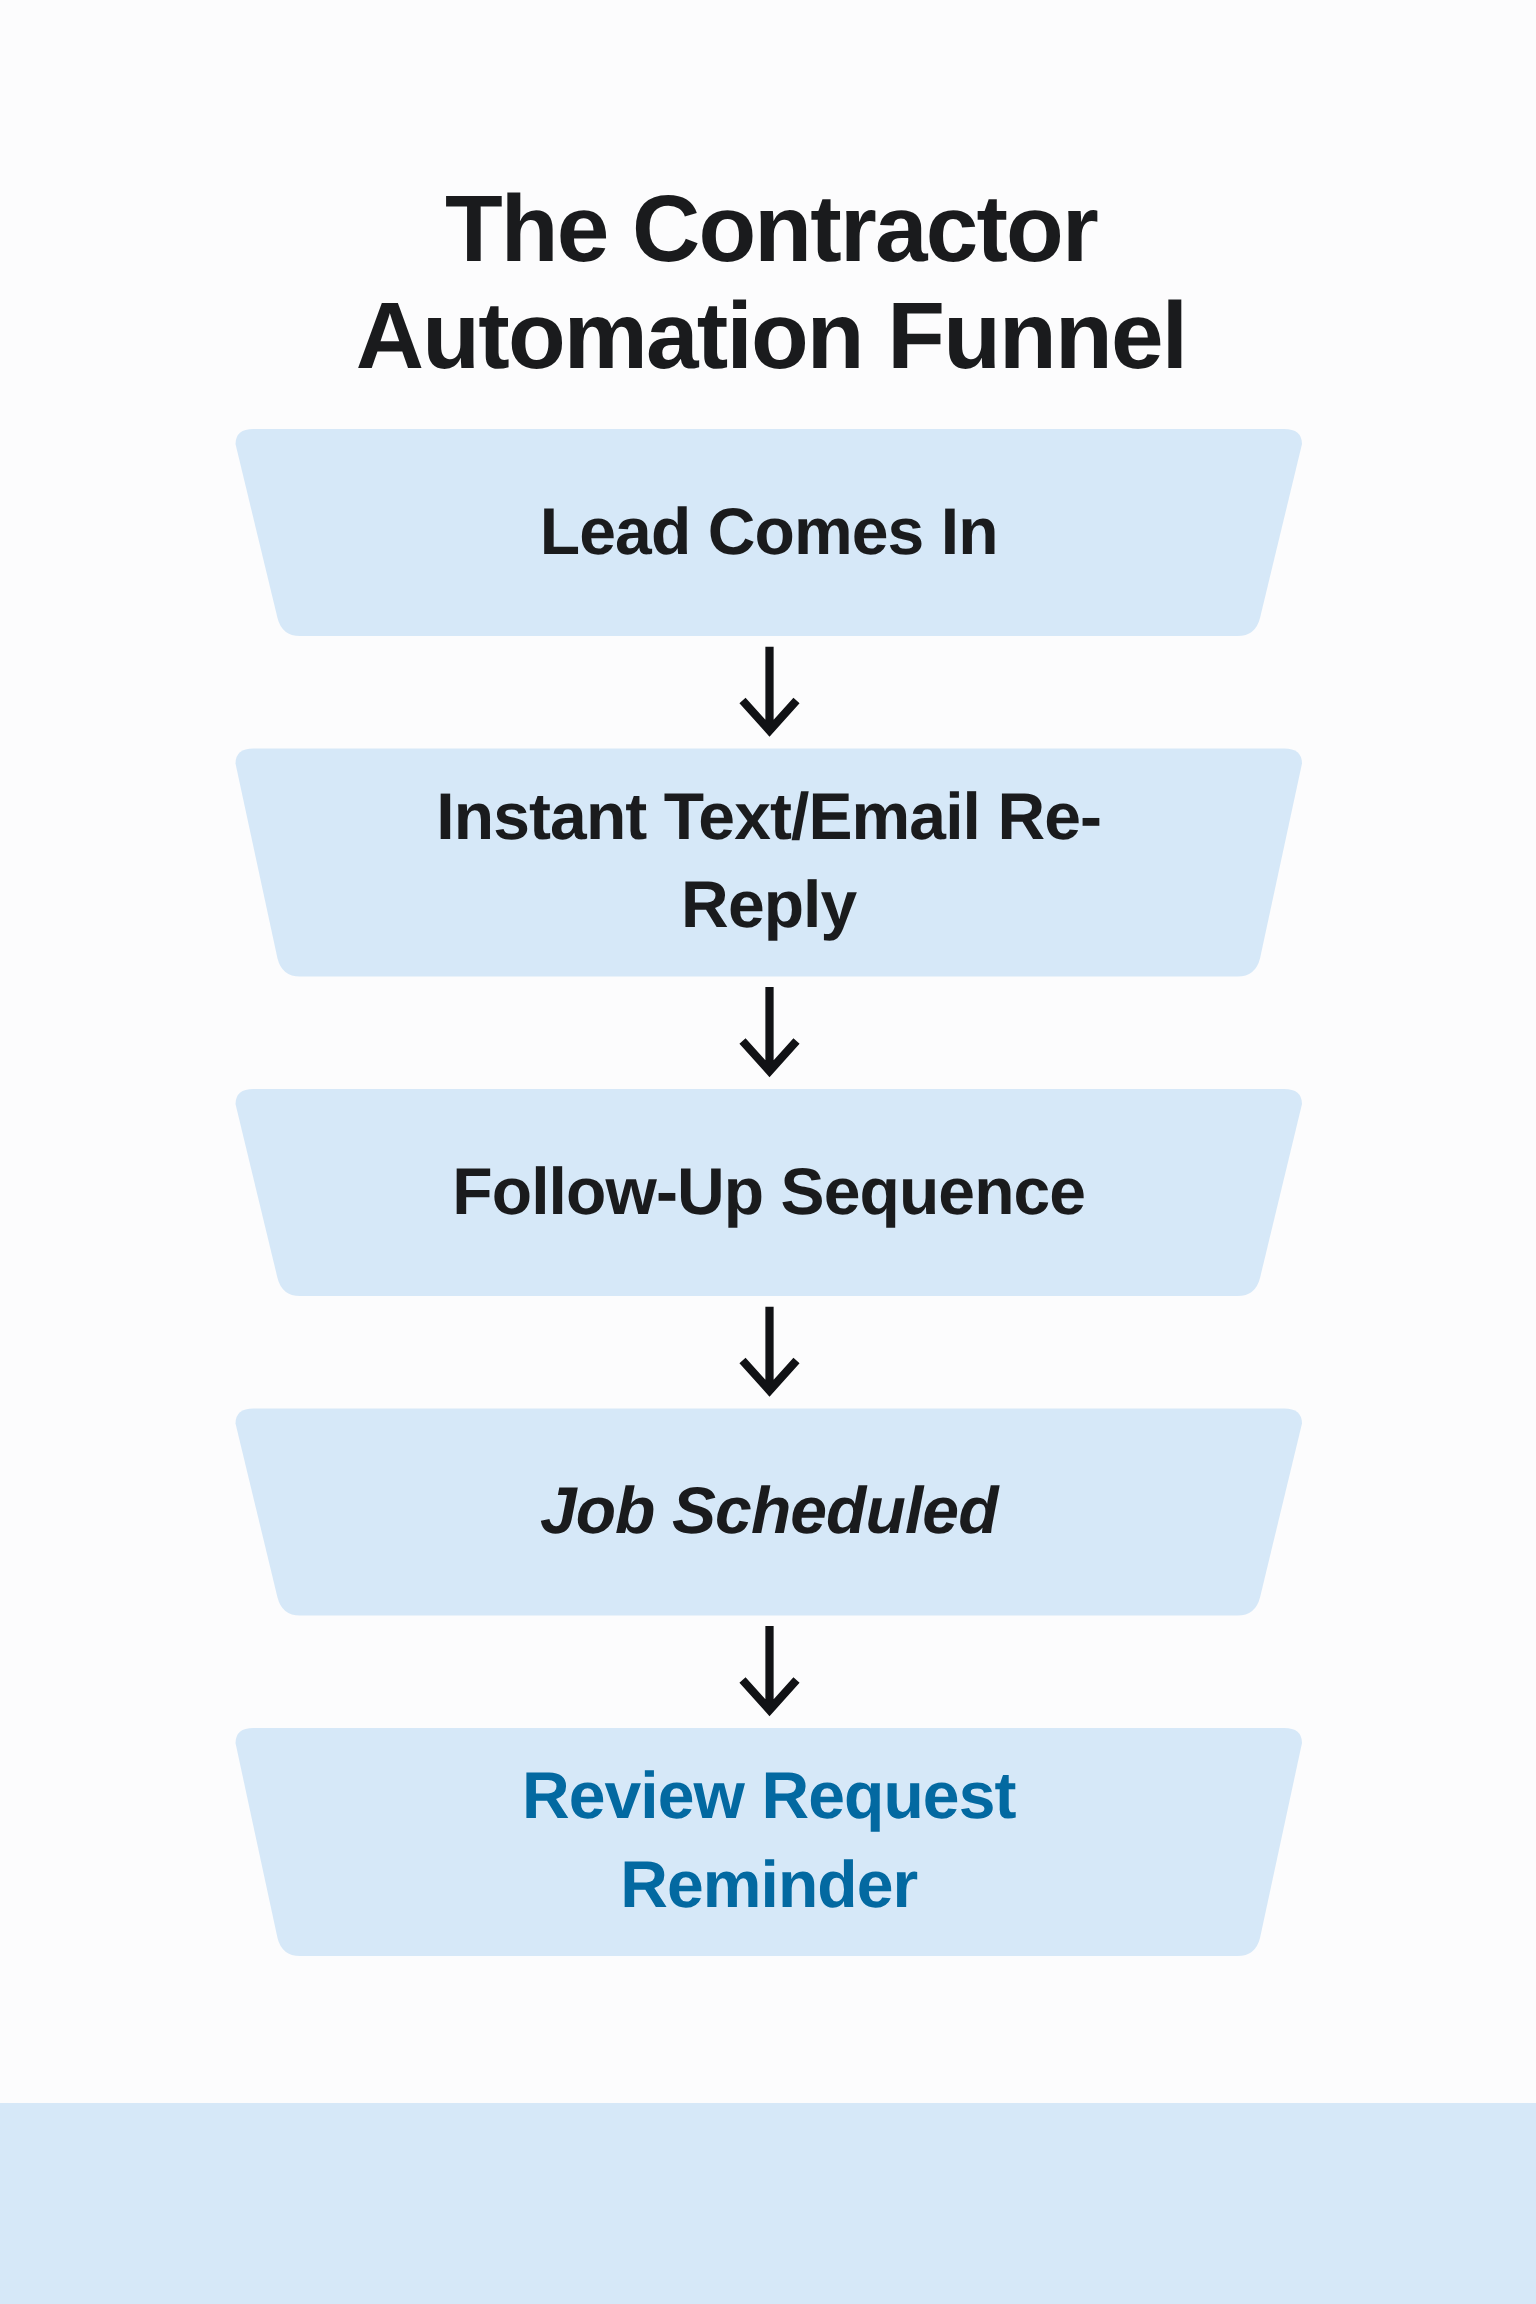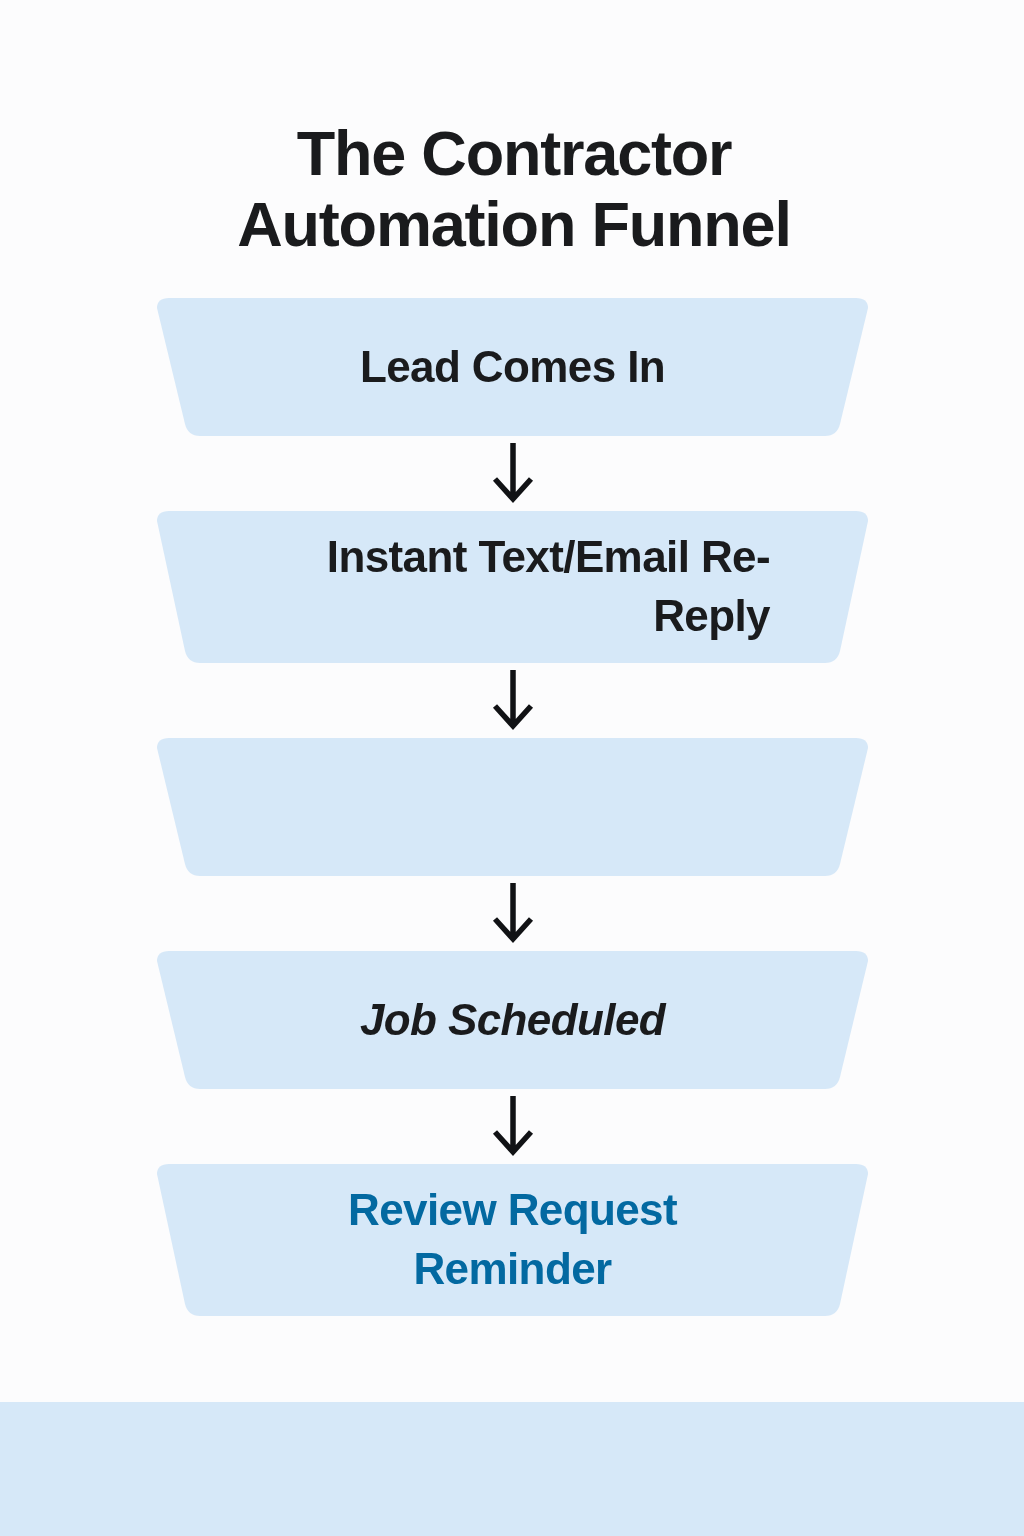--- a/index.html
+++ b/index.html
@@ -35,21 +35,21 @@
     letter-spacing: -1.2px;
     color: #1a1b1d;
     padding: 0 60px;
     box-sizing: border-box;
     white-space: pre-line;
   }
 
   
   .funnel {
     position: absolute;
-    top: 296px;
+    top: 284px;
     left: 145px;
     width: 735px;
   }
 
   .funnel-step {
     position: relative;
     width: 735px;
   }
 
   .funnel-shape {
@@ -143,39 +143,40 @@
       </span>
     </div>
 
     <div class="funnel-step">
       <div class="funnel-shape step-h2">
         <span class="bg">
           <svg viewBox="0 0 735 156" preserveAspectRatio="none" xmlns="http://www.w3.org/2000/svg">
             <path d="M12 12 Q12 2 24 2 L711 2 Q723 2 723 12 L695 142 Q692 154 680 154 L55 154 Q43 154 40 142 Z" fill="#d6e8f8"></path>
           </svg>
         </span>
-        <span class="funnel-label" style="color: rgb(26, 27, 29); text-align: right;">Instant Text/Email Re-Reply</span>
+        <span class="funnel-label" style="color: rgb(26, 27, 29);">Instant Text/Email Re-Reply</span>
       </div>
     </div>
 
     <div class="connector connector-h">
       <span class="arrow-icon">
         <svg viewBox="0 0 46 62" xmlns="http://www.w3.org/2000/svg">
           <path d="M23 0 L23 52 M5 36 L23 56 L41 36" stroke="#111215" stroke-width="5.5" fill="none" stroke-linecap="butt" stroke-linejoin="miter"></path>
         </svg>
       </span>
     </div>
 
     <div class="funnel-step">
       <div class="funnel-shape step-h1">
         <span class="bg">
           <svg viewBox="0 0 735 142" preserveAspectRatio="none" xmlns="http://www.w3.org/2000/svg">
             <path d="M12 12 Q12 2 24 2 L711 2 Q723 2 723 12 L695 128 Q692 140 680 140 L55 140 Q43 140 40 128 Z" fill="#d6e8f8"></path>
           </svg>
         </span>
+        <span class="funnel-label" style="color: rgb(26, 27, 29);">Follow-Up Sequence</span>
       </div>
     </div>
 
     <div class="connector connector-h">
       <span class="arrow-icon">
         <svg viewBox="0 0 46 62" xmlns="http://www.w3.org/2000/svg">
           <path d="M23 0 L23 52 M5 36 L23 56 L41 36" stroke="#111215" stroke-width="5.5" fill="none" stroke-linecap="butt" stroke-linejoin="miter"></path>
         </svg>
       </span>
     </div>

